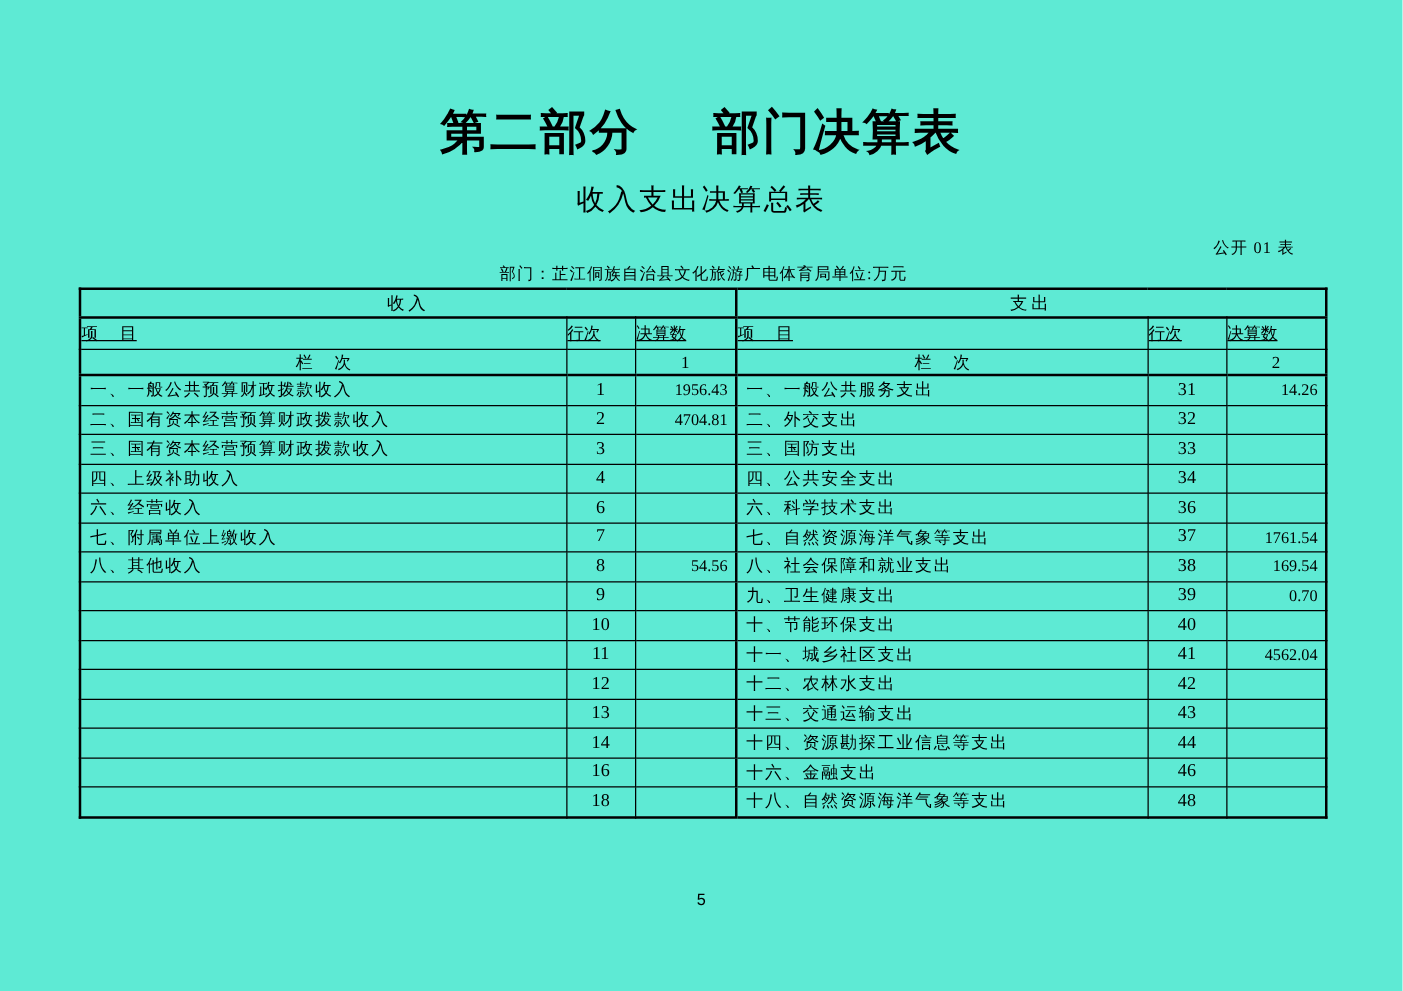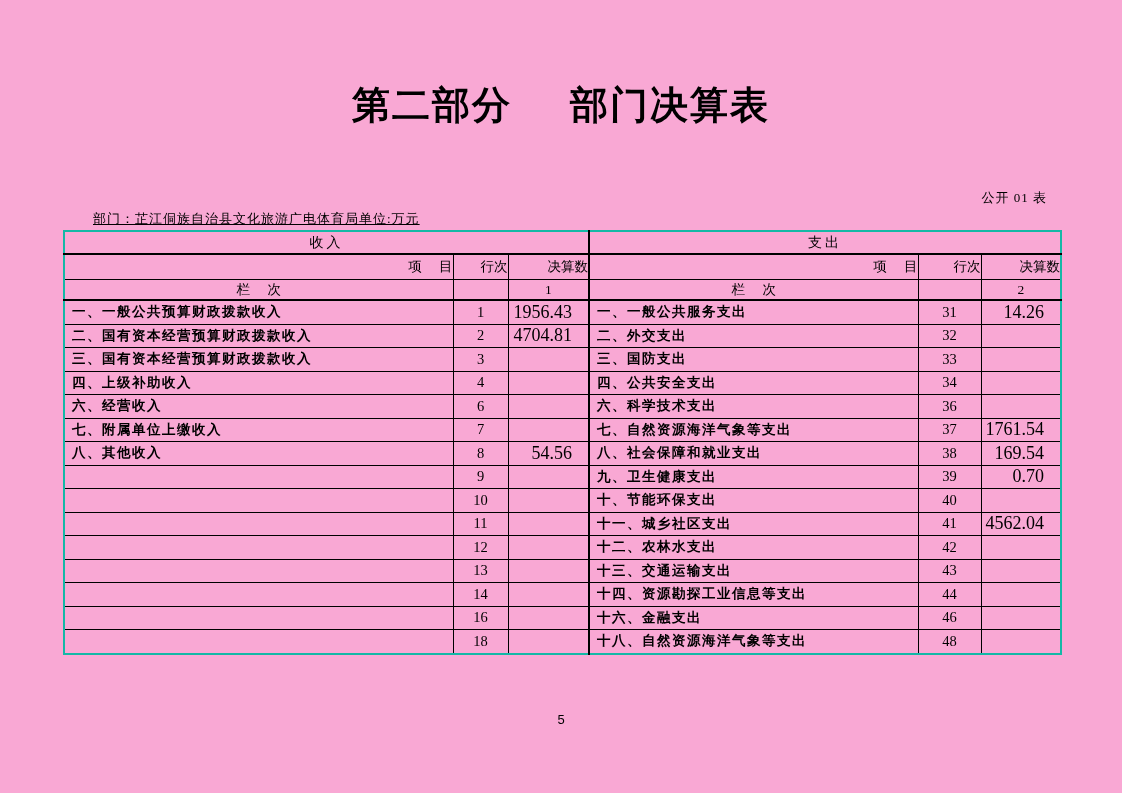--- a/index.html
+++ b/index.html
@@ -1,69 +1,70 @@
 <!DOCTYPE html>
 <html><head>
 <meta charset="utf-8">
 <style>
   html,body{margin:0;padding:0;background:#ffffff;}
   .page{
-    position:relative;width:1122px;height:793px;background:#f9a8d4;color:#000;
+    position:relative;width:1122px;height:793px;background:#5eead4;color:#000;
     font-family:"Liberation Serif","DejaVu Serif",serif;overflow:hidden;
   }
   .title{
     position:absolute;top:80px;left:0;width:100%;text-align:center;
     font-size:38px;font-weight:bold;letter-spacing:2px;white-space:nowrap;
   }
   .title-gap{display:inline-block;width:58px;}
   .subtitle{
     position:absolute;top:144px;left:0;width:100%;text-align:center;
     font-family:"Liberation Sans","DejaVu Sans",sans-serif;
     font-size:23px;font-weight:500;letter-spacing:2px;
   }
   .meta-code{
-    position:absolute;top:189px;left:77px;width:997px;box-sizing:border-box;
+    position:absolute;top:189px;left:66px;width:997px;box-sizing:border-box;
     text-align:right;padding-right:27px;font-size:13px;letter-spacing:1px;
   }
   .meta-row{
     position:absolute;top:210px;left:63px;width:997px;box-sizing:border-box;
-    padding-left:30px;padding-right:27px;display:flex;justify-content:flex-start;
-    font-size:13px;letter-spacing:1px;text-decoration:underline;
+    padding-left:30px;padding-right:27px;display:flex;justify-content:center;
+    font-size:13px;letter-spacing:1px;
   }
   table.budget-table{
     position:absolute;top:230px;left:63px;width:997px;
     border-collapse:collapse;table-layout:fixed;
-    border:2px solid #14b8a6;
+    border:2px solid #000000;
   }
   .budget-table td{
     border:1px solid #000;height:22.5px;padding:0;
     font-size:13.5px;vertical-align:middle;overflow:hidden;white-space:nowrap;
   }
   tr.section-row td{
     height:21px;border-bottom-width:2px;text-align:center;
     font-size:14px;letter-spacing:3px;
   }
-  tr.colhead-row td{height:24px;text-align:right;word-spacing:14px;}
+  tr.colhead-row td{height:24px;text-align:left;word-spacing:14px;text-decoration:underline;}
   tr.index-row td{height:19px;border-bottom-width:2px;text-align:center;word-spacing:14px;}
   td.exp-left{border-left-width:2px;}
-  td.item{text-align:left;padding-left:7px;letter-spacing:1.5px;font-weight:bold;}
+  td.item{text-align:left;padding-left:7px;letter-spacing:1.5px;}
   td.rowno{text-align:center;font-size:14.5px;letter-spacing:0;}
-  td.amount{text-align:right;padding-right:16px;font-size:18px;letter-spacing:0;}
+  td.amount{text-align:right;padding-right:6px;font-size:13px;letter-spacing:0;}
   .page-number{
     position:absolute;top:712px;left:0;width:100%;text-align:center;
     font-family:"Liberation Sans","DejaVu Sans",sans-serif;font-size:13px;
   }
 </style>
 </head>
 <body>
 
 <div class="page">
 
   <div class="title"><span>第二部分</span><span class="title-gap"></span><span>部门决算表</span></div>
 
+  <div class="subtitle">收入支出决算总表</div>
 
   <div class="meta-code">公开 01 表</div>
 
   <div class="meta-row">
     <span>部门：芷江侗族自治县文化旅游广电体育局</span>
     <span>单位:万元</span>
   </div>
 
   <table class="budget-table">
     <colgroup>

